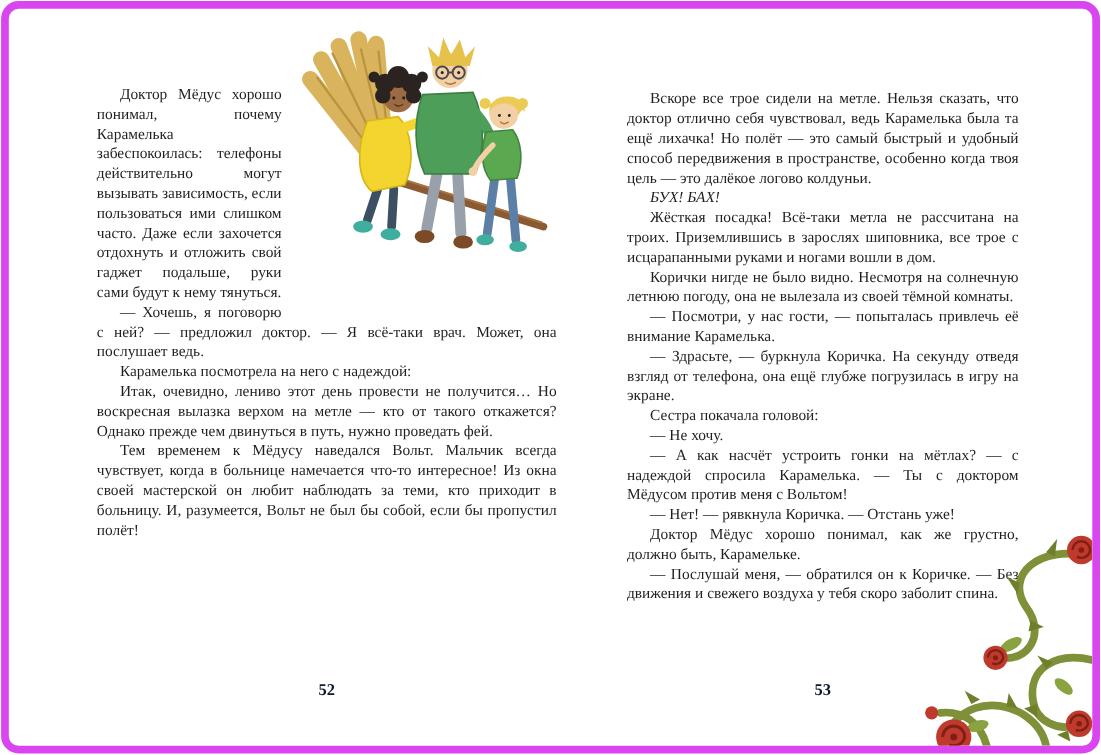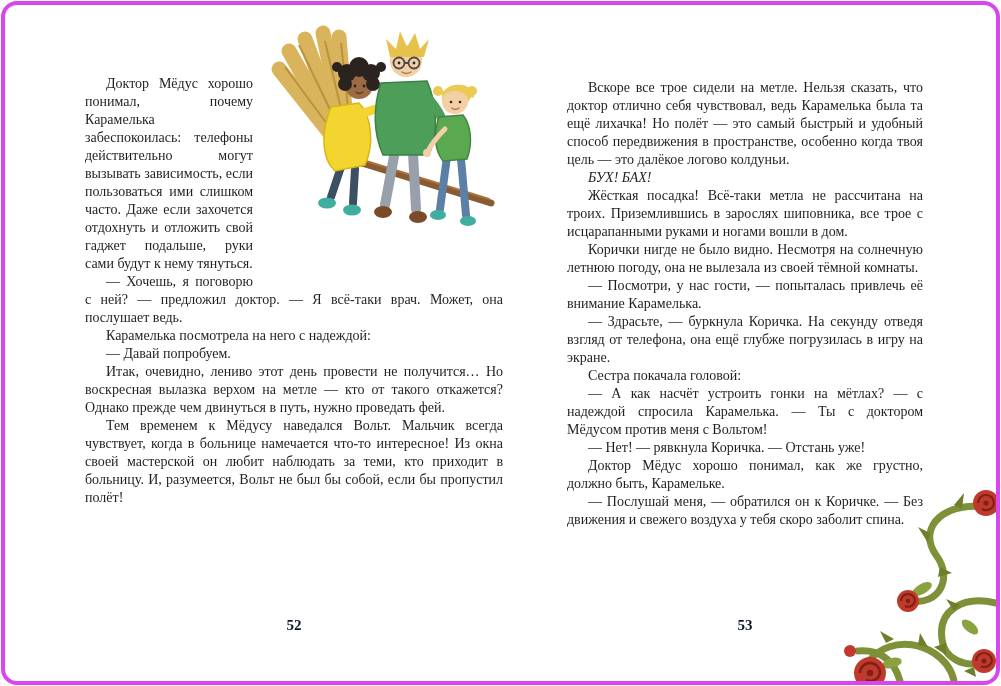--- a/index.html
+++ b/index.html
@@ -1,17 +1,17 @@
 <!DOCTYPE html>
 <html lang="ru"><head>
 <meta charset="utf-8">
 <style>
   html,body{margin:0;padding:0;background:#ffffff;}
   body{width:1001px;height:686px;position:relative;font-family:"Liberation Serif","DejaVu Serif",serif;}
-  .spread{position:absolute;inset:1px;background:#ffffff;border:4px solid #d946ef;border-radius:16px;overflow:hidden;}
+  .spread{position:absolute;inset:1px;background:#ffffff;border:7px solid #d946ef;border-radius:16px;overflow:hidden;}
   .page-text{position:absolute;font-size:14px;line-height:18px;color:#1f1f1f;text-align:justify;}
   .page-text p{margin:0;text-indent:1.5em;}
   .page-text p.italic{font-style:italic;}
   .left-text{left:80px;top:70px;width:418px;}
   .right-text{left:562px;top:74px;width:356px;font-family:Liberation Serif, serif;}
   .illu-spacer{float:right;width:242px;height:200px;margin-left:8px;margin-bottom:4px;}
   .pagenum{position:absolute;width:418px;text-align:center;top:612px;font-weight:bold;font-size:15px;color:#0f172a;}
   .pagenum.right{left:562px;width:356px;}
   .pagenum.left{left:80px;}
   .illu-broom{position:absolute;left:258px;top:6px;width:244px;height:258px;}
@@ -105,37 +105,37 @@
     </g>
   </svg>
 
   <div class="page-text left-text">
     <div class="illu-spacer"></div>
     <div>
 
     <p>Доктор Мёдус хорошо понимал, почему Карамелька забеспокоилась: телефоны действительно могут вызывать зависимость, если пользоваться ими слишком часто. Даже если захочется отдохнуть и отложить свой гаджет подальше, руки сами будут к нему тянуться.</p>
         <p>— Хочешь, я поговорю с ней? — предложил доктор. — Я всё-таки врач. Может, она послушает ведь.</p>
         <p>Карамелька посмотрела на него с надеждой:</p>
-        <p>— Давай попробуем.</p>
         <p>Итак, очевидно, лениво этот день провести не получится… Но воскресная вылазка верхом на метле — кто от такого откажется? Однако прежде чем двинуться в путь, нужно проведать фей.</p>
         <p>Тем временем к Мёдусу наведался Вольт. Мальчик всегда чувствует, когда в больнице намечается что-то интересное! Из окна своей мастерской он любит наблюдать за теми, кто приходит в больницу. И, разумеется, Вольт не был бы собой, если бы пропустил полёт!</p>
       </div>
   </div>
   <div class="pagenum left">52</div>
 
   <div class="page-text right-text">
     <div>
 
     <p>Вскоре все трое сидели на метле. Нельзя сказать, что доктор отлично себя чувствовал, ведь Карамелька была та ещё лихачка! Но полёт — это самый быстрый и удобный способ передвижения в пространстве, особенно когда твоя цель — это далёкое логово колдуньи.</p>
         <p class="italic">БУХ! БАХ!</p>
         <p>Жёсткая посадка! Всё-таки метла не рассчитана на троих. Приземлившись в зарослях шиповника, все трое с исцарапанными руками и ногами вошли в дом.</p>
         <p>Корички нигде не было видно. Несмотря на солнечную летнюю погоду, она не вылезала из своей тёмной комнаты.</p>
         <p>— Посмотри, у нас гости, — попыталась привлечь её внимание Карамелька.</p>
         <p>— Здрасьте, — буркнула Коричка. На секунду отведя взгляд от телефона, она ещё глубже погрузилась в игру на экране.</p>
         <p>Сестра покачала головой:</p>
+        <p>— Не хочу.</p>
         <p>— А как насчёт устроить гонки на мётлах? — с надеждой спросила Карамелька. — Ты с доктором Мёдусом против меня с Вольтом!</p>
         <p>— Нет! — рявкнула Коричка. — Отстань уже!</p>
         <p>Доктор Мёдус хорошо понимал, как же грустно, должно быть, Карамельке.</p>
         <p>— Послушай меня, — обратился он к Коричке. — Без движения и свежего воздуха у тебя скоро заболит спина.</p>
       </div>
   </div>
   <div class="pagenum right">53</div>
 
   <svg class="illu-roses" viewBox="0 0 162 198" aria-hidden="true">
     <g fill="none" stroke="#7e9038" stroke-width="7" stroke-linecap="round">

